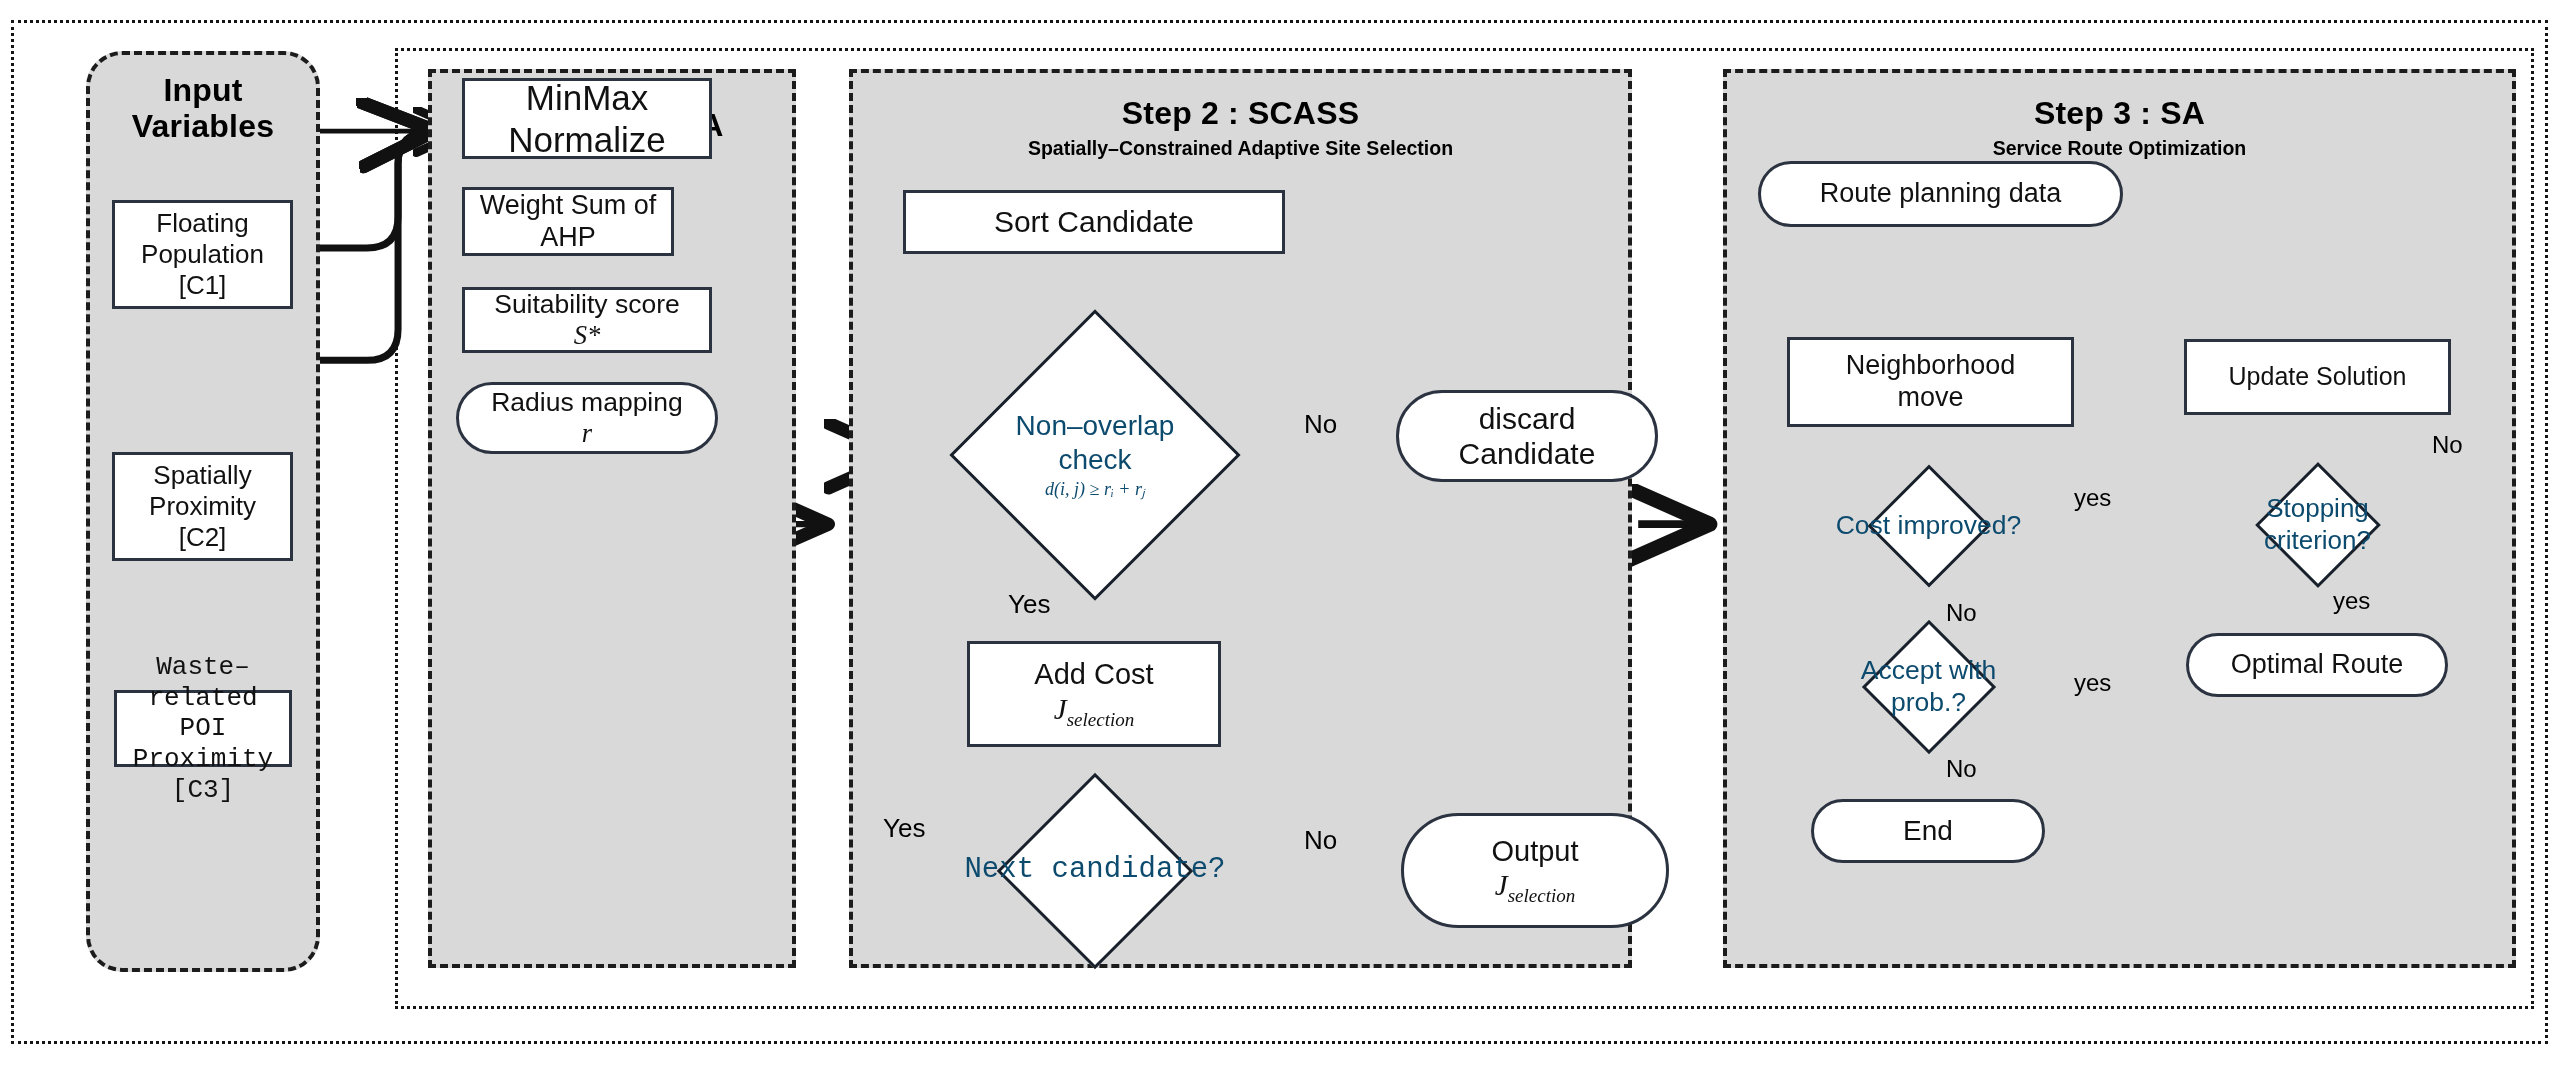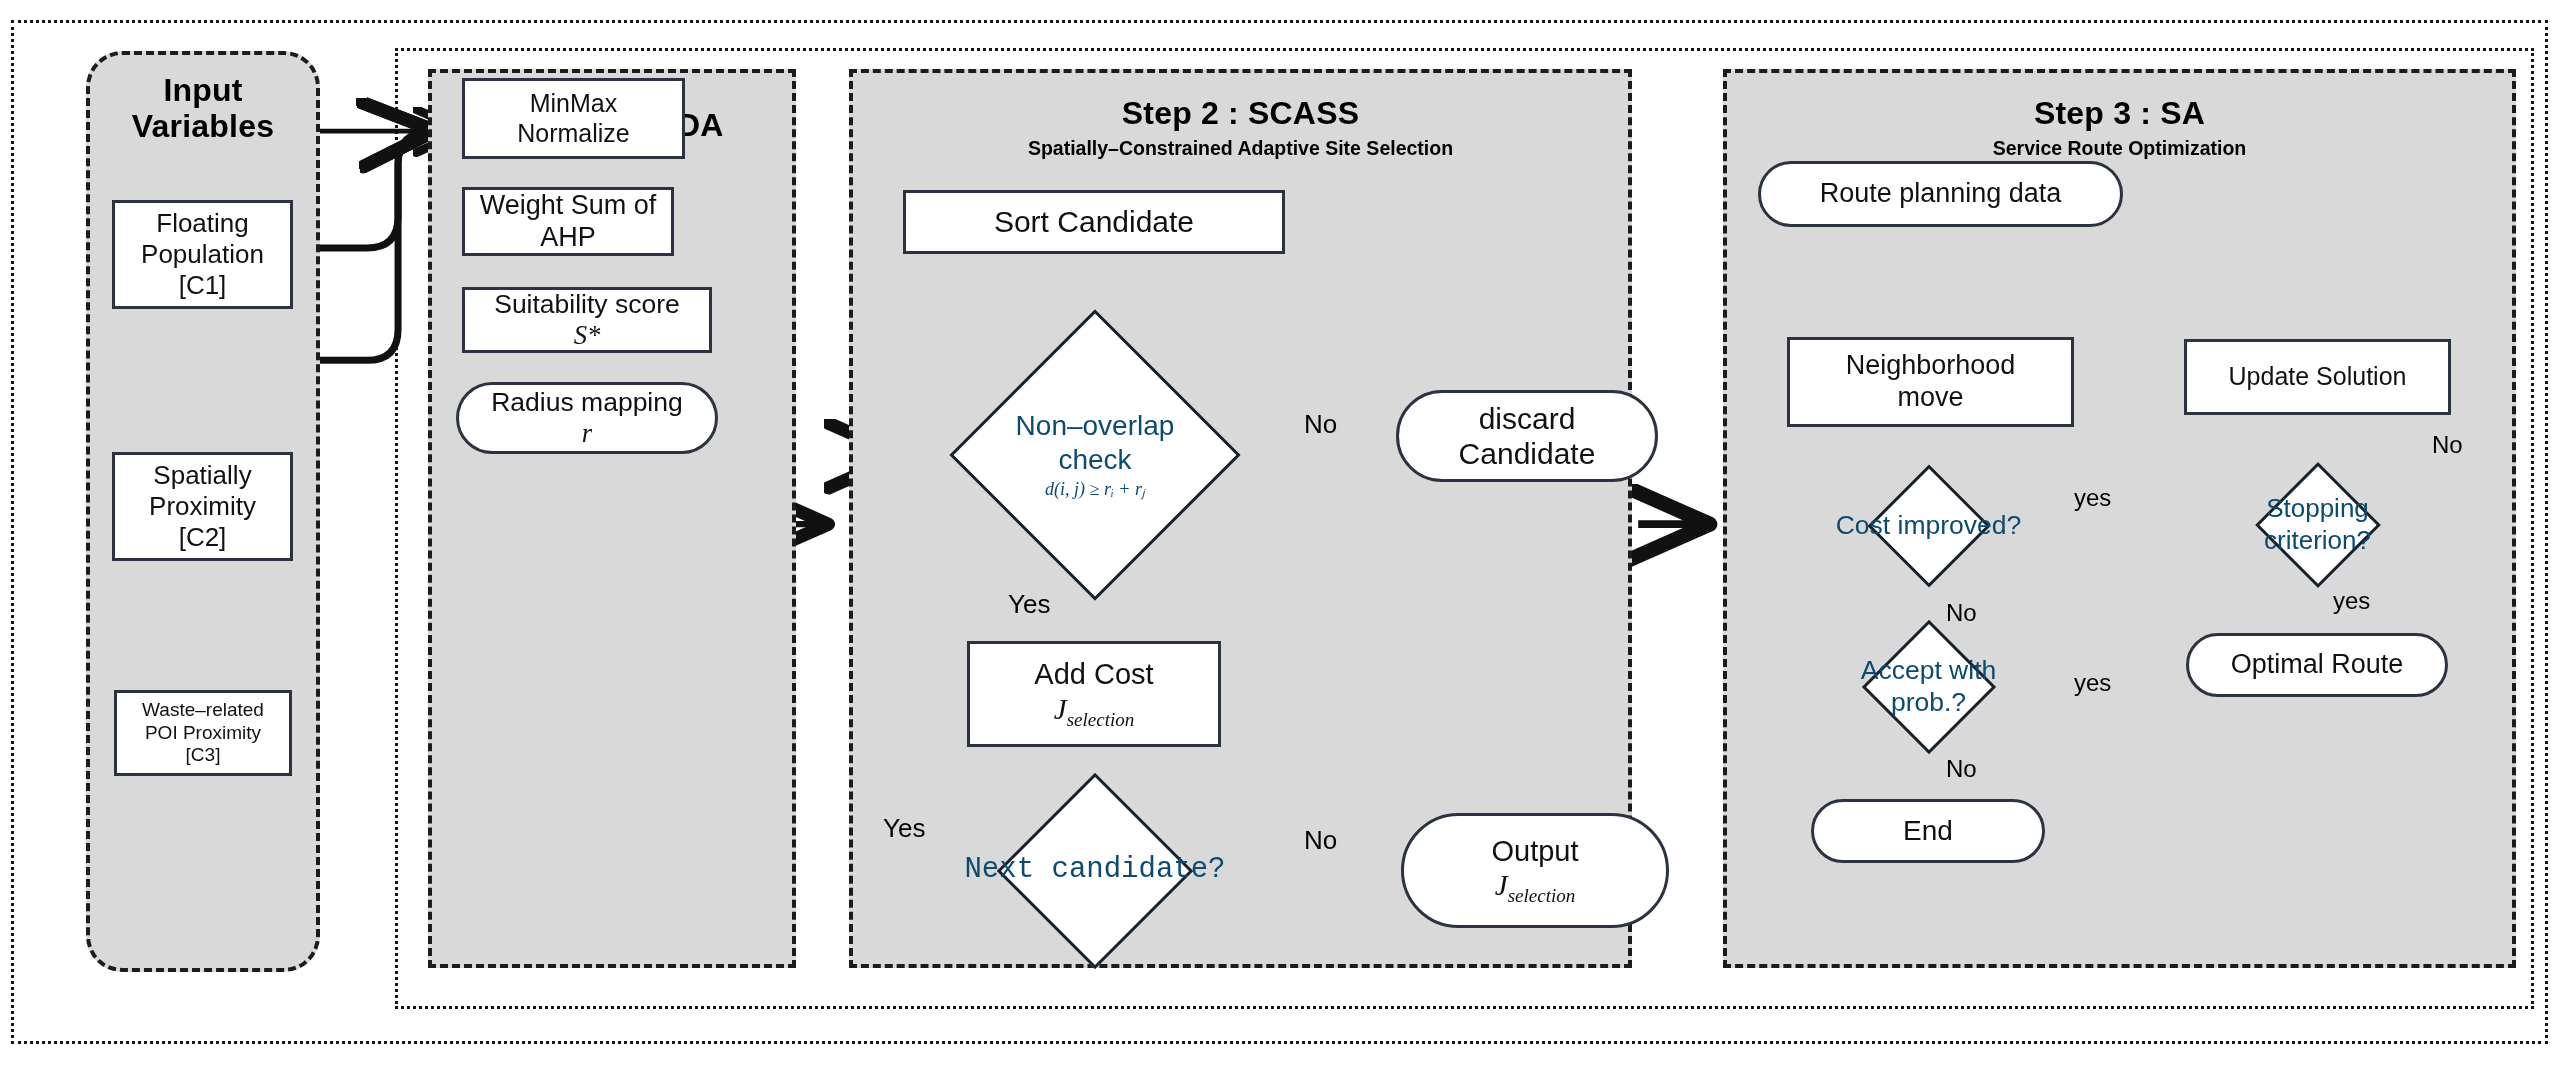--- a/index.html
+++ b/index.html
@@ -141,31 +141,31 @@
     <span class="l2">Population</span>
     <span class="l2">[C1]</span>
   </div>
 
   <div class="node" style="left:112px;top:452px;width:181px;height:109px;font-size:26px;">
     <span class="l1">Spatially</span>
     <span class="l2">Proximity</span>
     <span class="l2">[C2]</span>
   </div>
 
-  <div class="node thin" style="left:114px;top:690px;width:178px;height:86px;font-size:19px;">
+  <div class="node thin" style="left:114px;top:690px;width:178px;height:77px;font-size:26px;font-family:Liberation Mono, monospace;">
     <span class="l1">Waste–related</span>
     <span class="l2">POI Proximity</span>
     <span class="l2">[C3]</span>
   </div>
 
   <div class="panel" id="panel-step1">
     <div class="panel-title" id="title-step1">Step 1 : MCDA</div>
   </div>
 
-  <div class="node" style="left:462px;top:78px;width:223px;height:81px;font-size:25px;">
+  <div class="node" style="left:462px;top:78px;width:250px;height:81px;font-size:35px;">
     <span class="l1">MinMax</span>
     <span class="l2">Normalize</span>
   </div>
 
   <div class="node" style="left:462px;top:187px;width:212px;height:69px;font-size:27px;">
     <span class="l1">Weight Sum of</span>
     <span class="l2">AHP</span>
   </div>
 
   <div class="node" style="left:462px;top:287px;width:250px;height:66px;font-size:26.5px;">

